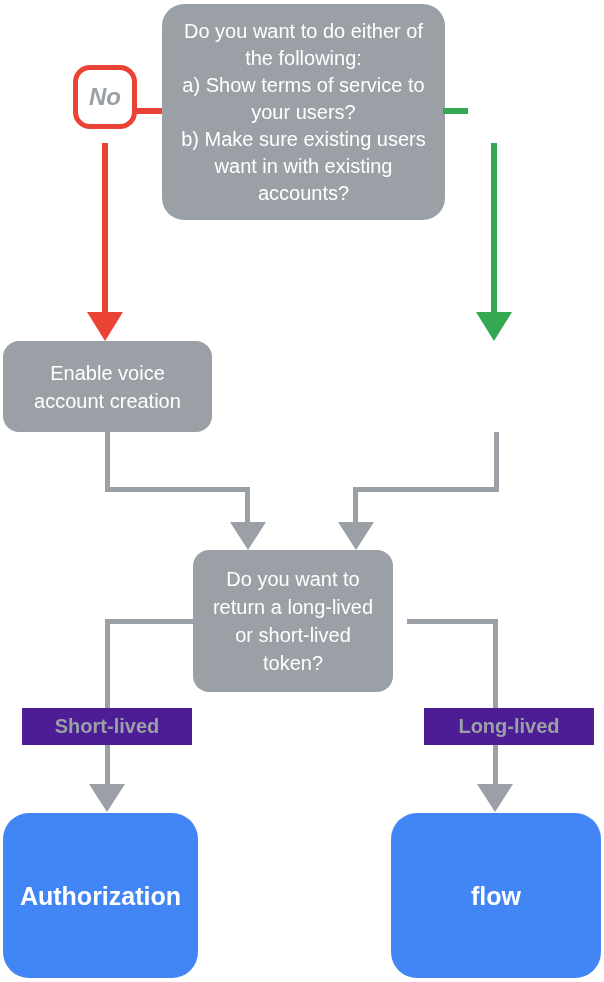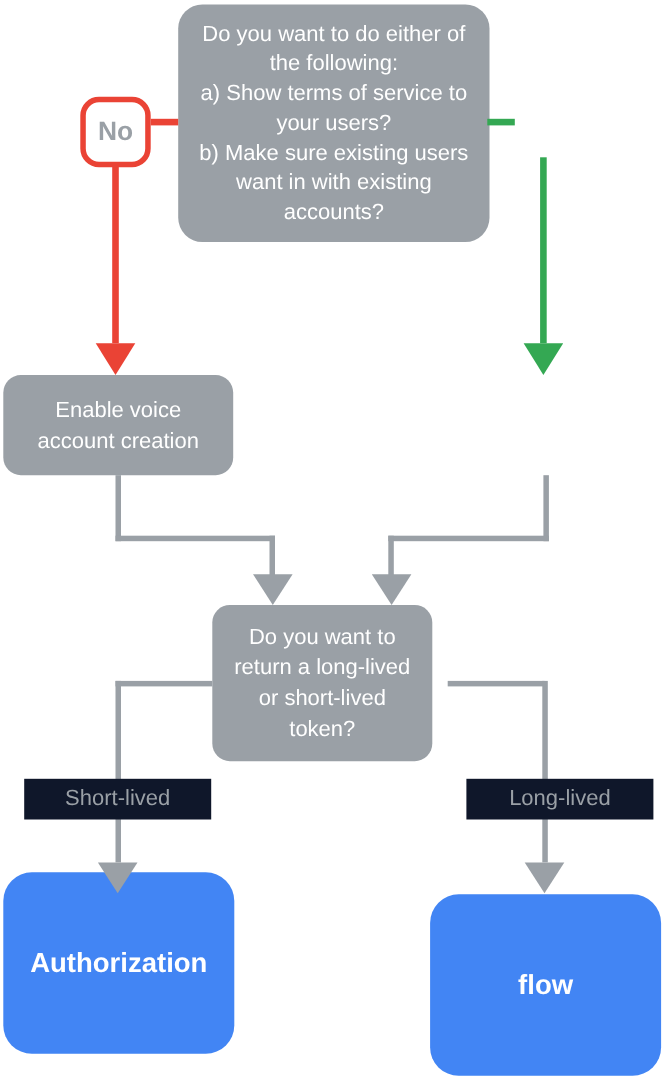--- a/index.html
+++ b/index.html
@@ -55,57 +55,57 @@
     position: absolute;
     width: 64px; height: 64px;
     background: var(--badge-bg);
     border: 5px solid;
     border-radius: 17px;
     display: flex; align-items: center; justify-content: center;
     font-size: 24px; font-weight: 600;
     color: var(--label-text);
     z-index: 3;
   }
-  #no-badge  { left: 73px;  top: 88px; border-color: var(--no-red); }
+  #no-badge  { left: 73px;  top: 65px; border-color: var(--no-red); font-style: italic; }
   #yes-badge { left: 462px; top: 79px; border-color: var(--yes-green); }
   .line { position: absolute; z-index: 1; }
   .red    { background: var(--no-red); }
   .green  { background: var(--yes-green); }
   .grayln { background: var(--connector-gray); }
   .arrowhead {
     position: absolute; width: 0; height: 0;
     border-left: 18px solid transparent;
     border-right: 18px solid transparent;
     z-index: 2;
   }
   .arrowhead.red-a   { border-top: 29px solid var(--no-red); }
   .arrowhead.green-a { border-top: 29px solid var(--yes-green); }
   .arrowhead.gray-a  { border-top: 28px solid var(--connector-gray); }
   .path-label {
     position: absolute;
     width: 170px; height: 37px;
-    background: #0f172a;
+    background: #4c1d95;
     color: var(--label-text);
     display: flex; align-items: center; justify-content: center;
-    font-size: 20px; font-weight: 400;
+    font-size: 20px; font-weight: 700;
     z-index: 3;
   }
   #short-lived-label { left: 22px;  top: 708px; }
   #long-lived-label  { left: 424px; top: 708px; }
   .result {
     position: absolute;
     background: var(--result-blue);
     color: var(--node-text);
     display: flex; flex-direction: column;
     align-items: center; justify-content: center;
     text-align: center;
     font-size: 25px; font-weight: 700; line-height: 32px;
     border-radius: 26px;
   }
-  #auth-code-node { left: 3px;   top: 793px; width: 210px; height: 165px; }
+  #auth-code-node { left: 3px;   top: 813px; width: 195px; height: 165px; }
   #implicit-node  { left: 391px; top: 813px; width: 210px; height: 165px; }
 </style>
 </head>
 <body>
 
 <div id="canvas">
 
   <div class="node" id="root-question">
     <p>Do you want to do either of the following:</p>
     <p>a) Show terms of service to your users?</p>

